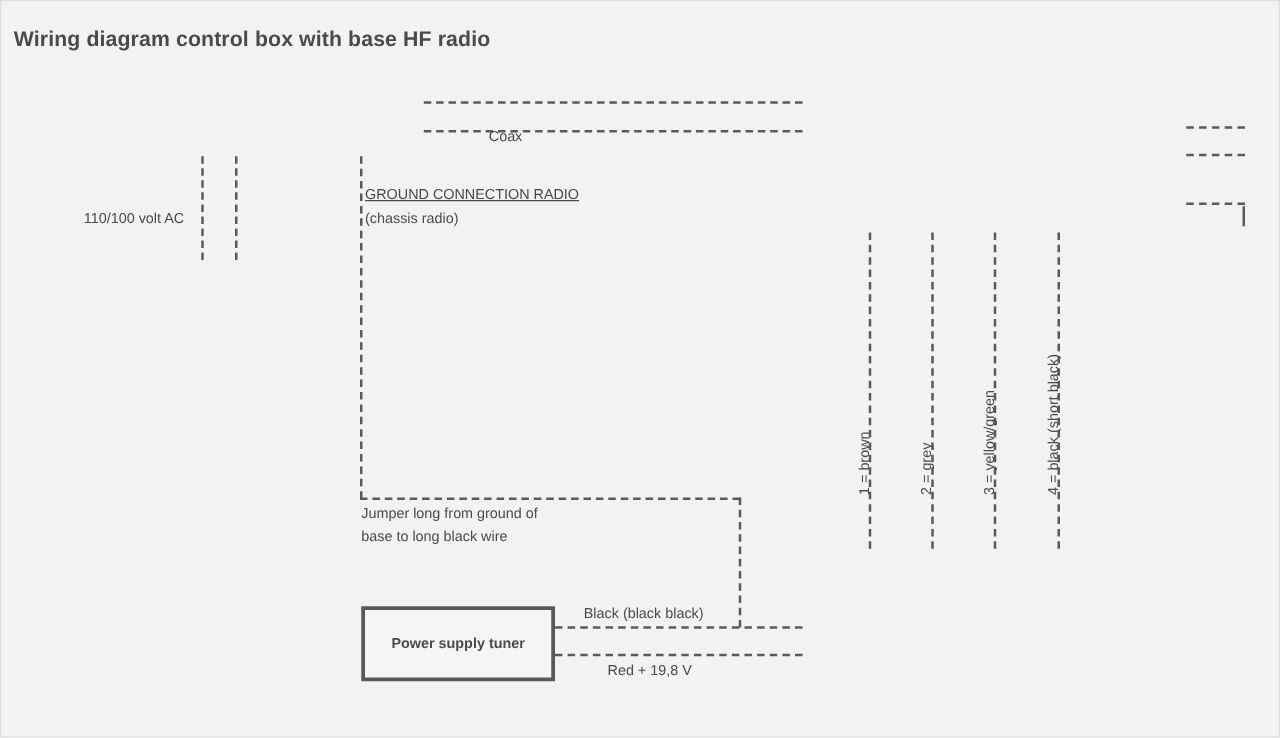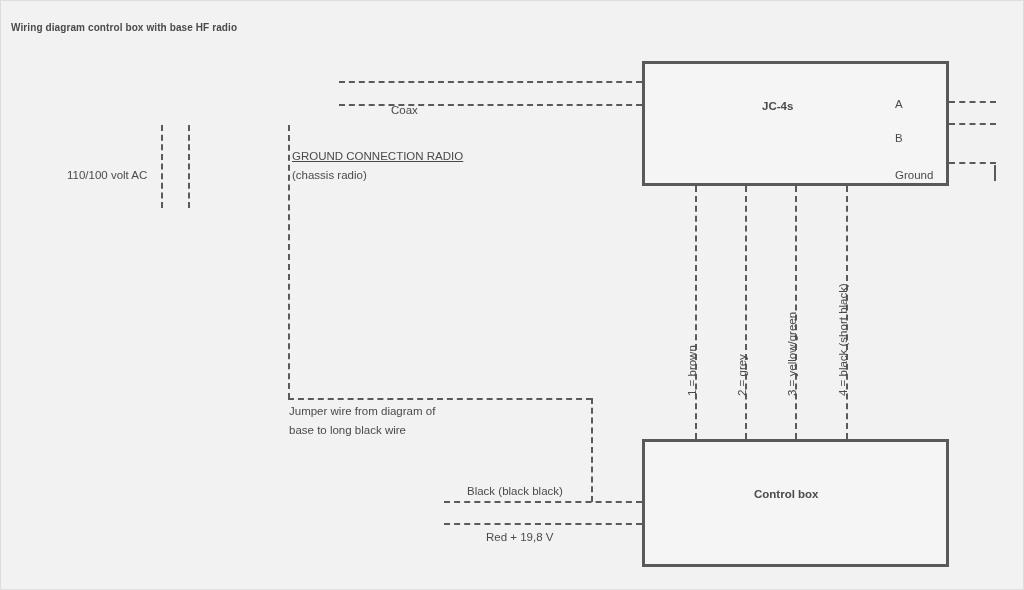--- a/index.html
+++ b/index.html
@@ -19,21 +19,21 @@
     font-family: "Liberation Sans", sans-serif;
     color: #4a4a4a;
     -webkit-font-smoothing: antialiased;
   }
 
   
   .title {
     position: absolute;
     left: 10px;
     top: 21px;
-    font-size: 10px;
+    font-size: 17px;
     font-weight: bold;
     letter-spacing: 0.1px;
     color: #4a4a4a;
     white-space: nowrap;
   }
 
   
   .box {
     position: absolute;
     box-sizing: border-box;
@@ -97,47 +97,41 @@
   }
 </style>
 </head>
 <body>
 
 <div id="canvas">
 
   <div class="title">Wiring diagram control box with base HF radio</div>
 
 
-  <div class="box" style="left:641px; top:60px; width:307px; height:125px;">
-    <span class="box-label" style="position:absolute; left:117px; top:36px;">JC-4s</span>
-    <span class="pin-label" style="left:250px; top:34px;">A</span>
-    <span class="pin-label" style="left:250px; top:68px;">B</span>
-    <span class="pin-label" style="left:250px; top:105px;">Ground</span>
+
+  <div class="box" style="left:288px; top:484px; width:155px; height:60px;">
+    <span class="box-label">Power supply tuner</span>
   </div>
 
-
-  <div class="box" style="left:641px; top:438px; width:307px; height:128px;">
-    <span class="box-label" style="position:absolute; left:109px; top:46px;">Control box</span>
-  </div>
 
   <div class="wire-h" style="left:338px; top:80px; width:303px;"></div>
   <div class="wire-h" style="left:338px; top:103px; width:303px;"></div>
   <div class="lbl" style="left:390px; top:102px;">Coax</div>
 
   <div class="wire-v" style="left:160px; top:124px; height:83px;"></div>
   <div class="wire-v" style="left:187px; top:124px; height:83px;"></div>
   <div class="lbl" style="left:66px; top:167px;">110/100 volt AC</div>
 
   <div class="wire-v" style="left:287px; top:124px; height:274px;"></div>
   <div class="lbl" style="left:291px; top:148px;text-decoration:underline;">GROUND CONNECTION RADIO</div>
   <div class="lbl" style="left:291px; top:167px;">(chassis radio)</div>
 
   <div class="wire-h" style="left:287px; top:397px; width:304px;"></div>
   <div class="wire-v" style="left:590px; top:397px; height:104px;"></div>
-  <div class="lbl" style="left:288px; top:403px;">Jumper wire from diagram of</div>
+  <div class="lbl" style="left:288px; top:403px;">Jumper long from ground of</div>
   <div class="lbl" style="left:288px; top:422px;">base to long black wire</div>
 
   <div class="wire-v" style="left:694px; top:185px; height:253px;"></div>
   <div class="wire-v" style="left:744px; top:185px; height:253px;"></div>
   <div class="wire-v" style="left:794px; top:185px; height:253px;"></div>
   <div class="wire-v" style="left:845px; top:185px; height:253px;"></div>
 
   <div class="lbl-rot" style="left:685px; top:395px;">1 = brown</div>
   <div class="lbl-rot" style="left:735px; top:395px;">2 = grey</div>
   <div class="lbl-rot" style="left:785px; top:395px;">3 = yellow/green</div>

